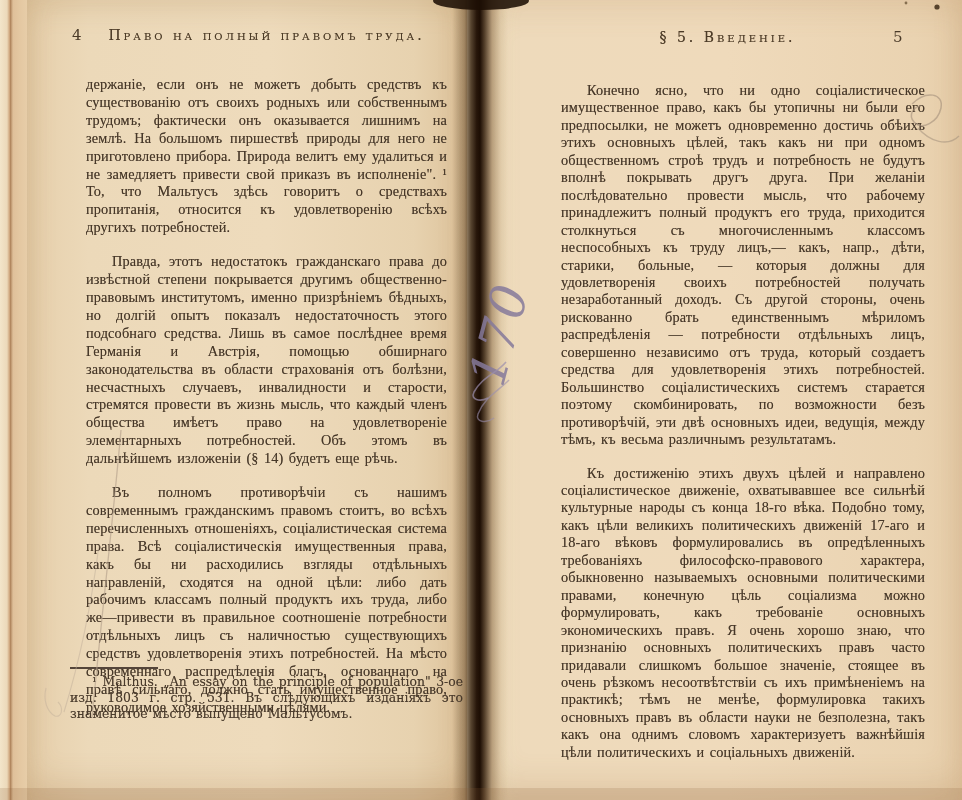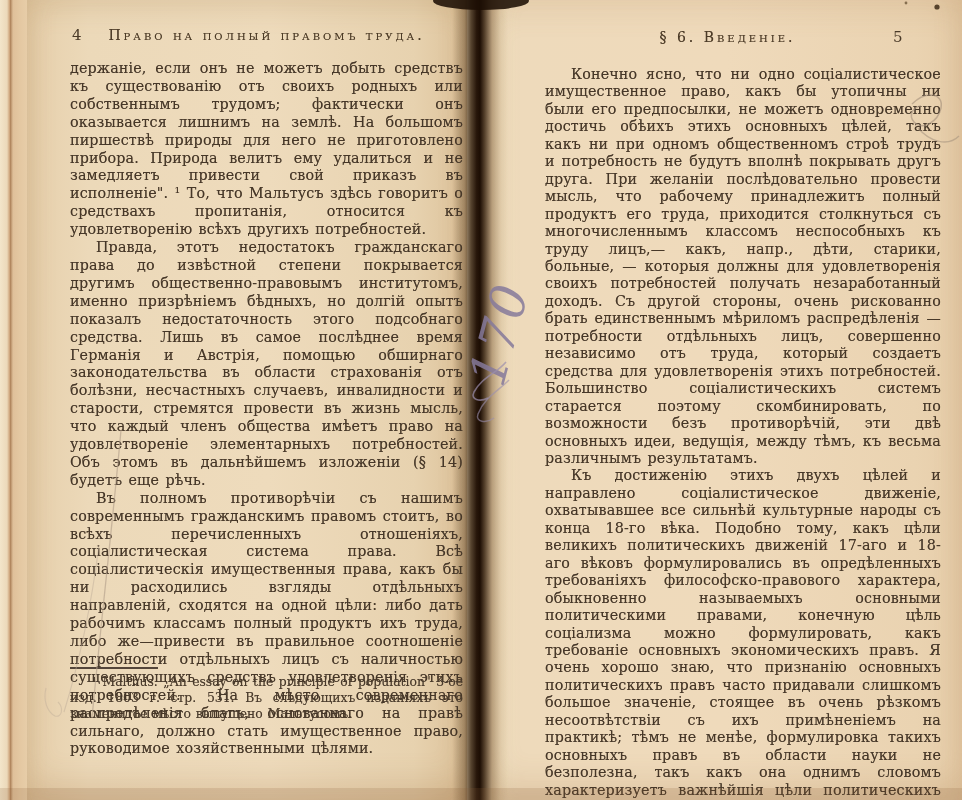--- a/index.html
+++ b/index.html
@@ -37,21 +37,21 @@
   .pagenum{position:absolute;font-size:15px;color:#4a3a28;letter-spacing:1px;}
   .running-title{
     position:absolute;font-variant:small-caps;font-size:14px;letter-spacing:3px;
     color:#4c3b27;text-align:center;white-space:nowrap;
     text-shadow:0 0 .4px rgba(76,59,39,.55);}
   
   .bodytext{
     position:absolute;color:#463728;text-align:justify;
     text-shadow:0 0 .45px rgba(70,55,40,.55);
     word-spacing:1.6px;letter-spacing:.15px;}
-  .bodytext p{margin:0;text-indent:26px;}
+  .bodytext p{margin:16px;text-indent:26px;font-family:Liberation Serif, serif;}
   .bodytext p.cont{text-indent:0;}
   .body-left{left:70px;top:60px;width:393px;font-size:14.3px;line-height:17.9px;}
   .body-right{left:545px;top:66px;width:396px;font-size:14.3px;line-height:17.45px;}
   
   .footnote-rule{position:absolute;left:70px;top:667px;width:88px;height:2px;background:#54453a;}
   .footnote{
     position:absolute;left:70px;top:674px;width:393px;
     font-size:12.4px;line-height:15.8px;color:#4a3b2c;text-align:justify;
     text-indent:22px;text-shadow:0 0 .4px rgba(74,59,44,.5);word-spacing:1px;}
   
@@ -73,21 +73,21 @@
 
   <div class="page page-left"></div>
 
   <div class="page page-right"></div>
 
   <div class="gutter"></div>
 
   <div class="pagenum" style="left:72px;top:26px;">4</div>
   <div class="running-title" style="left:70px;width:393px;top:27px;">Право на полный правомъ труда.</div>
 
-  <div class="running-title" style="left:545px;width:365px;top:29px;">§ 6. Введеніе.</div>
+  <div class="running-title" style="left:545px;width:365px;top:29px;">§ 5. Введеніе.</div>
   <div class="pagenum" style="left:893px;top:28px;">5</div>
 
   <div class="bodytext body-left">
     <p class="cont">держаніе, если онъ не можетъ добыть средствъ къ существованію отъ своихъ родныхъ или собственнымъ трудомъ; фактически онъ оказывается лишнимъ на землѣ. На большомъ пиршествѣ природы для него не приготовлено прибора. Природа велитъ ему удалиться и не замедляетъ привести свой приказъ въ исполненіе". ¹ То, что Мальтусъ здѣсь говоритъ о средствахъ пропитанія, относится къ удовлетворенію всѣхъ другихъ потребностей.</p>
     <p>Правда, этотъ недостатокъ гражданскаго права до извѣстной степени покрывается другимъ общественно-правовымъ институтомъ, именно призрѣніемъ бѣдныхъ, но долгій опытъ показалъ недостаточность этого подсобнаго средства. Лишь въ самое послѣднее время Германія и Австрія, помощью обширнаго законодательства въ области страхованія отъ болѣзни, несчастныхъ случаевъ, инвалидности и старости, стремятся провести въ жизнь мысль, что каждый членъ общества имѣетъ право на удовлетвореніе элементарныхъ потребностей. Объ этомъ въ дальнѣйшемъ изложеніи (§ 14) будетъ еще рѣчь.</p>
     <p>Въ полномъ противорѣчіи съ нашимъ современнымъ гражданскимъ правомъ стоитъ, во всѣхъ перечисленныхъ отношеніяхъ, соціалистическая система права. Всѣ соціалистическія имущественныя права, какъ бы ни расходились взгляды отдѣльныхъ направленій, сходятся на одной цѣли: либо дать рабочимъ классамъ полный продуктъ ихъ труда, либо же—привести въ правильное соотношеніе потребности отдѣльныхъ лицъ съ наличностью существующихъ средствъ удовлетворенія этихъ потребностей. На мѣсто современнаго распредѣленія благъ, основаннаго на правѣ сильнаго, должно стать имущественное право, руководимое хозяйственными цѣлями.</p>
   </div>
 
   <div class="footnote-rule"></div>
   <div class="footnote">¹ Malthus. „An essay on the principle of population" 3-ое изд. 1803 г. стр. 531. Въ слѣдующихъ изданіяхъ это знаменитое мѣсто выпущено Мальтусомъ.</div>

